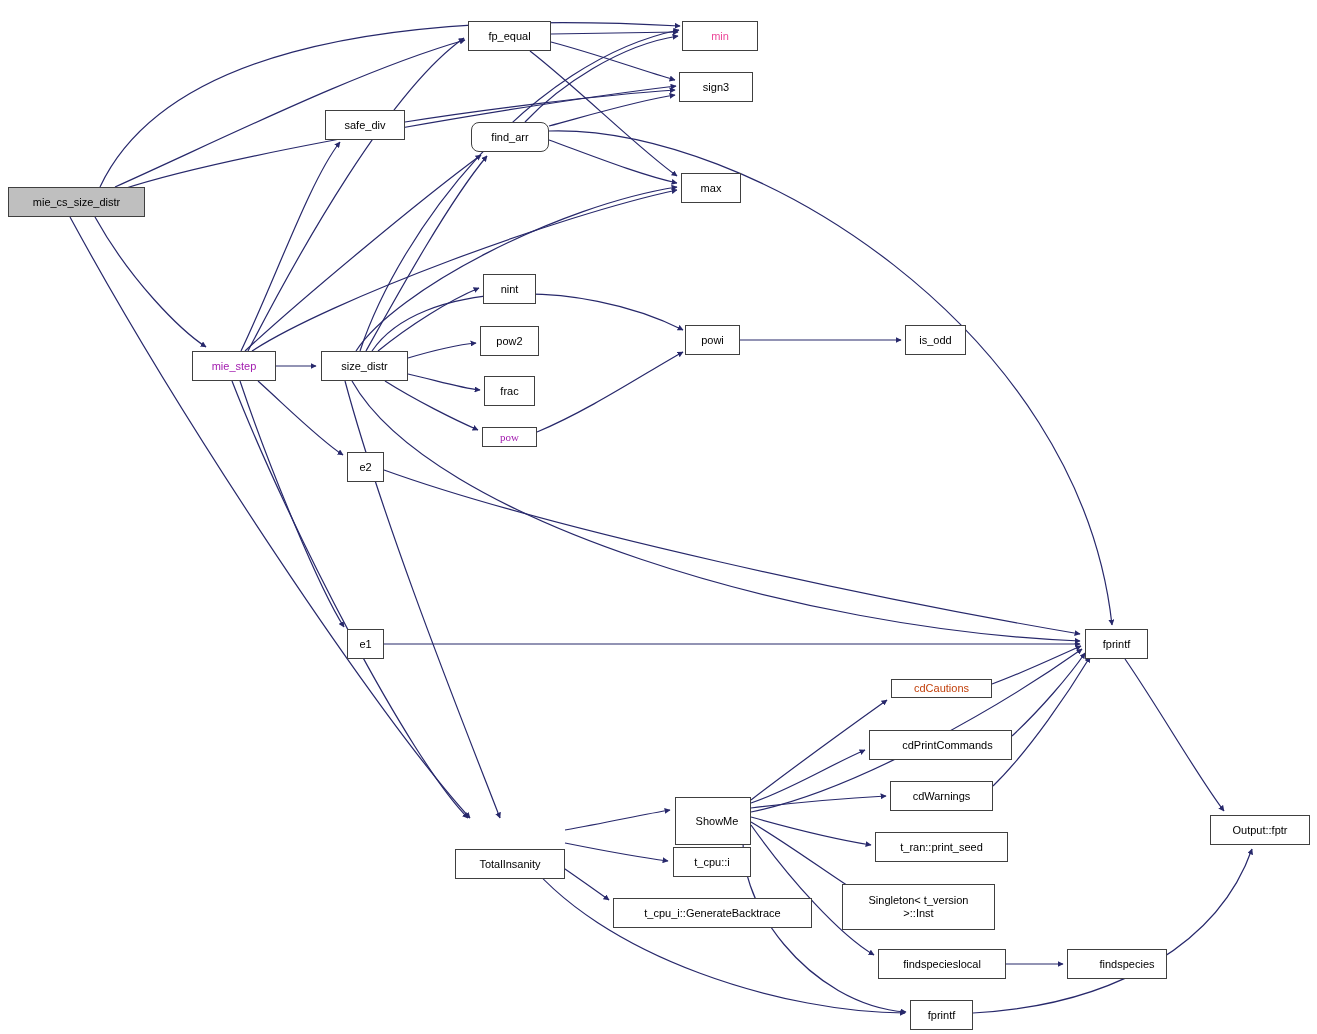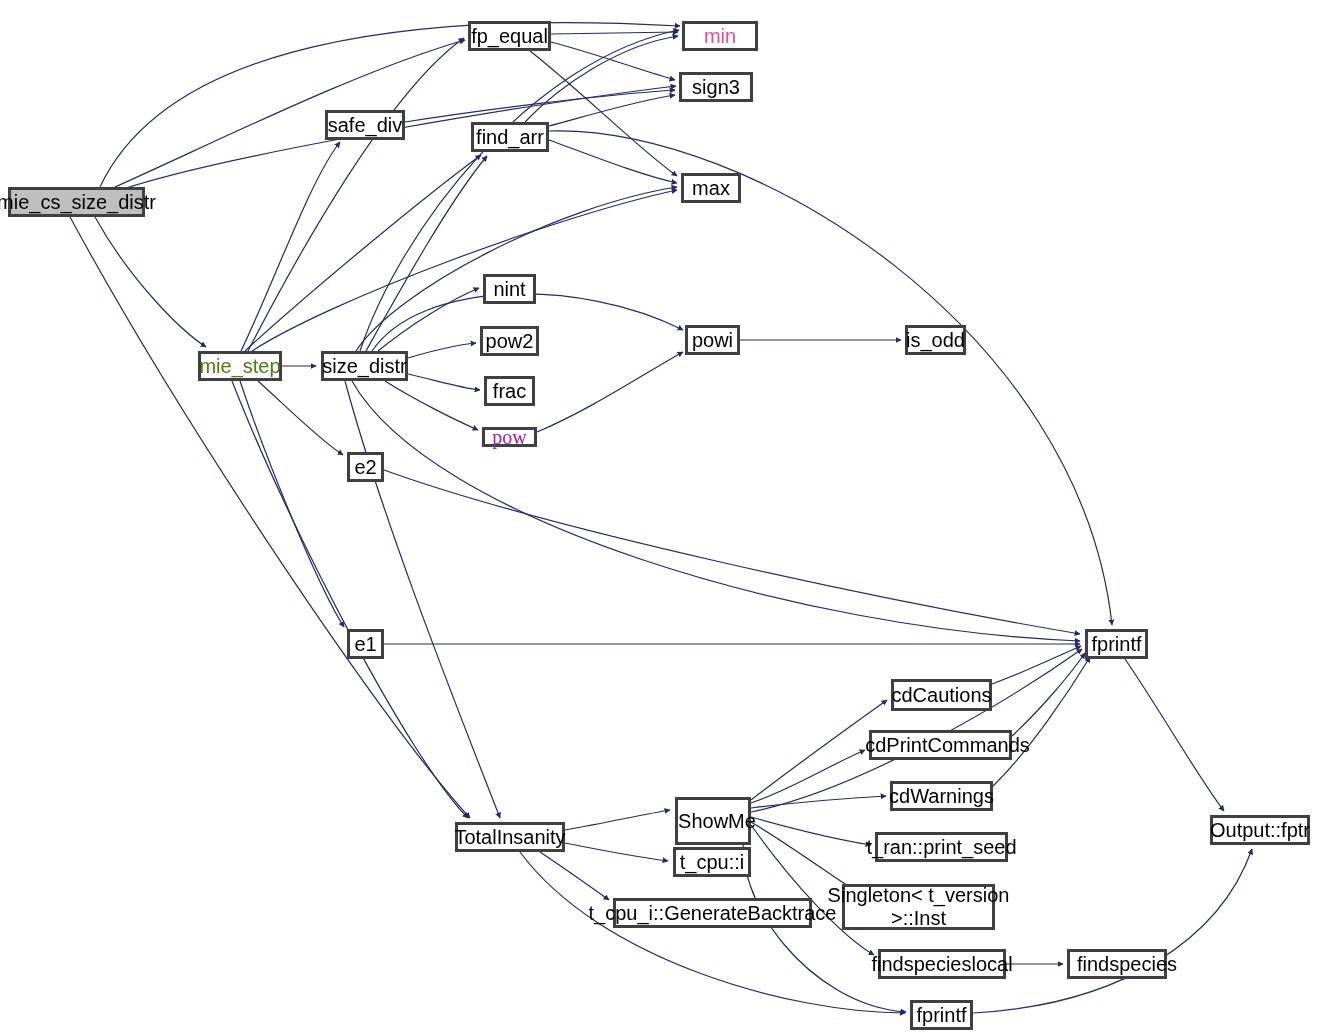--- a/index.html
+++ b/index.html
@@ -19,28 +19,28 @@
   #edges {
     position: absolute;
     left: 0;
     top: 0;
     width: 1317px;
     height: 1034px;
   }
   .node {
     position: absolute;
     box-sizing: border-box;
-    border: 3px solid #a16207;
+    border: 1px solid #a16207;
     background: #ffffff;
     color: #000000;
     display: flex;
     align-items: center;
     justify-content: center;
     text-align: center;
-    font-size: 20px;
+    font-size: 11px;
     line-height: 1.12;
     white-space: pre;
     z-index: 5;
   }
   .node.highlight {
     background: #bfbfbf;
   }
   .node.two-line {
     line-height: 1.15;
   }
@@ -112,39 +112,39 @@
         <path d="M 973,1013 C 1120,1005 1220,940 1252,849" fill="none" stroke="#27286b" stroke-width="1.2" marker-end="url(#arrow)"></path>
       </g>
   </svg>
 
   <div id="node-layer">
       <div class="node highlight" style="left: 8px; top: 187px; width: 137px; height: 30px; border-color: rgb(64, 64, 64); background: rgb(191, 191, 191); color: rgb(0, 0, 0);"><span>mie_cs_size_distr</span></div>
       <div class="node" style="left: 468px; top: 21px; width: 83px; height: 30px; border-color: rgb(64, 64, 64); background: rgb(255, 255, 255); color: rgb(0, 0, 0);"><span>fp_equal</span></div>
       <div class="node" style="left: 682px; top: 21px; width: 76px; height: 30px; border-color: rgb(64, 64, 64); background: rgb(255, 255, 255); color: #ec4899;"><span>min</span></div>
       <div class="node" style="left: 679px; top: 72px; width: 74px; height: 30px; border-color: rgb(64, 64, 64); background: rgb(255, 255, 255); color: rgb(0, 0, 0);"><span>sign3</span></div>
       <div class="node" style="left: 325px; top: 110px; width: 80px; height: 30px; border-color: rgb(64, 64, 64); background: rgb(255, 255, 255); color: rgb(0, 0, 0);"><span>safe_div</span></div>
-      <div class="node" style="left: 471px; top: 122px; width: 78px; height: 30px; border-color: rgb(64, 64, 64); background: rgb(255, 255, 255); color: rgb(0, 0, 0);"><span>find_arr</span></div>
+      <div class="node" style="left: 471px; top: 122px; width: 78px; height: 30px; border-color: rgb(64, 64, 64); background: rgb(255, 255, 255); color: rgb(0, 0, 0); border-radius: 8px;"><span>find_arr</span></div>
       <div class="node" style="left: 681px; top: 173px; width: 60px; height: 30px; border-color: rgb(64, 64, 64); background: rgb(255, 255, 255); color: rgb(0, 0, 0);"><span>max</span></div>
       <div class="node" style="left: 483px; top: 274px; width: 53px; height: 30px; border-color: rgb(64, 64, 64); background: rgb(255, 255, 255); color: rgb(0, 0, 0);"><span>nint</span></div>
       <div class="node" style="left: 685px; top: 325px; width: 55px; height: 30px; border-color: rgb(64, 64, 64); background: rgb(255, 255, 255); color: rgb(0, 0, 0);"><span>powi</span></div>
       <div class="node" style="left: 905px; top: 325px; width: 61px; height: 30px; border-color: rgb(64, 64, 64); background: rgb(255, 255, 255); color: rgb(0, 0, 0);"><span>is_odd</span></div>
       <div class="node" style="left: 480px; top: 326px; width: 59px; height: 30px; border-color: rgb(64, 64, 64); background: rgb(255, 255, 255); color: rgb(0, 0, 0);"><span>pow2</span></div>
-      <div class="node" style="left: 198px; top: 351px; width: 84px; height: 30px; border-color: rgb(64, 64, 64); background: rgb(255, 255, 255); color: #4d7c0f;"><span>mie_step</span></div>
+      <div class="node" style="left: 192px; top: 351px; width: 84px; height: 30px; border-color: rgb(64, 64, 64); background: rgb(255, 255, 255); color: #a21caf;"><span>mie_step</span></div>
       <div class="node" style="left: 321px; top: 351px; width: 87px; height: 30px; border-color: rgb(64, 64, 64); background: rgb(255, 255, 255); color: rgb(0, 0, 0);"><span>size_distr</span></div>
       <div class="node" style="left: 484px; top: 376px; width: 51px; height: 30px; border-color: rgb(64, 64, 64); background: rgb(255, 255, 255); color: rgb(0, 0, 0);"><span>frac</span></div>
       <div class="node" style="left: 482px; top: 427px; width: 55px; height: 20px; border-color: rgb(64, 64, 64); background: rgb(255, 255, 255); color: #a21caf; font-family: Liberation Serif, serif;"><span>pow</span></div>
       <div class="node" style="left: 347px; top: 452px; width: 37px; height: 30px; border-color: rgb(64, 64, 64); background: rgb(255, 255, 255); color: rgb(0, 0, 0);"><span>e2</span></div>
       <div class="node" style="left: 347px; top: 629px; width: 37px; height: 30px; border-color: rgb(64, 64, 64); background: rgb(255, 255, 255); color: rgb(0, 0, 0);"><span>e1</span></div>
       <div class="node" style="left: 1085px; top: 629px; width: 63px; height: 30px; border-color: rgb(64, 64, 64); background: rgb(255, 255, 255); color: rgb(0, 0, 0);"><span>fprintf</span></div>
-      <div class="node" style="left: 891px; top: 679px; width: 101px; height: 32px; border-color: rgb(64, 64, 64); background: rgb(255, 255, 255); color: #000000;"><span>cdCautions</span></div>
+      <div class="node" style="left: 891px; top: 679px; width: 101px; height: 19px; border-color: rgb(64, 64, 64); background: rgb(255, 255, 255); color: #c2410c;"><span>cdCautions</span></div>
       <div class="node" style="left: 869px; top: 730px; width: 143px; height: 30px; border-color: rgb(64, 64, 64); background: rgb(255, 255, 255); color: rgb(0, 0, 0); padding-left: 14px;"><span>cdPrintCommands</span></div>
       <div class="node" style="left: 890px; top: 781px; width: 103px; height: 30px; border-color: rgb(64, 64, 64); background: rgb(255, 255, 255); color: rgb(0, 0, 0);"><span>cdWarnings</span></div>
       <div class="node" style="left: 675px; top: 797px; width: 76px; height: 48px; border-color: rgb(64, 64, 64); background: rgb(255, 255, 255); color: #000000; padding-left: 8px;"><span>ShowMe</span></div>
       <div class="node" style="left: 875px; top: 832px; width: 133px; height: 30px; border-color: rgb(64, 64, 64); background: rgb(255, 255, 255); color: rgb(0, 0, 0);"><span>t_ran::print_seed</span></div>
-      <div class="node" style="left: 455px; top: 822px; width: 110px; height: 30px; border-color: rgb(64, 64, 64); background: rgb(255, 255, 255); color: rgb(0, 0, 0); justify-content: center;"><span>TotalInsanity</span></div>
+      <div class="node" style="left: 455px; top: 849px; width: 110px; height: 30px; border-color: rgb(64, 64, 64); background: rgb(255, 255, 255); color: rgb(0, 0, 0); justify-content: center;"><span>TotalInsanity</span></div>
       <div class="node" style="left: 1210px; top: 815px; width: 100px; height: 30px; border-color: rgb(64, 64, 64); background: rgb(255, 255, 255); color: rgb(0, 0, 0);"><span>Output::fptr</span></div>
       <div class="node" style="left: 673px; top: 847px; width: 78px; height: 30px; border-color: rgb(64, 64, 64); background: rgb(255, 255, 255); color: rgb(0, 0, 0);"><span>t_cpu::i</span></div>
       <div class="node two-line" style="left: 842px; top: 884px; width: 153px; height: 46px; border-color: rgb(64, 64, 64); background: rgb(255, 255, 255); color: rgb(0, 0, 0);"><span>Singleton&lt; t_version
 &gt;::Inst</span></div>
       <div class="node" style="left: 613px; top: 898px; width: 199px; height: 30px; border-color: rgb(64, 64, 64); background: rgb(255, 255, 255); color: rgb(0, 0, 0);"><span>t_cpu_i::GenerateBacktrace</span></div>
       <div class="node" style="left: 878px; top: 949px; width: 128px; height: 30px; border-color: rgb(64, 64, 64); background: rgb(255, 255, 255); color: rgb(0, 0, 0);"><span>findspecieslocal</span></div>
       <div class="node" style="left: 1067px; top: 949px; width: 100px; height: 30px; border-color: rgb(64, 64, 64); background: rgb(255, 255, 255); color: rgb(0, 0, 0); padding-left: 20px;"><span>findspecies</span></div>
       <div class="node" style="left: 910px; top: 1000px; width: 63px; height: 30px; border-color: rgb(64, 64, 64); background: rgb(255, 255, 255); color: rgb(0, 0, 0);"><span>fprintf</span></div>
     </div>
 

